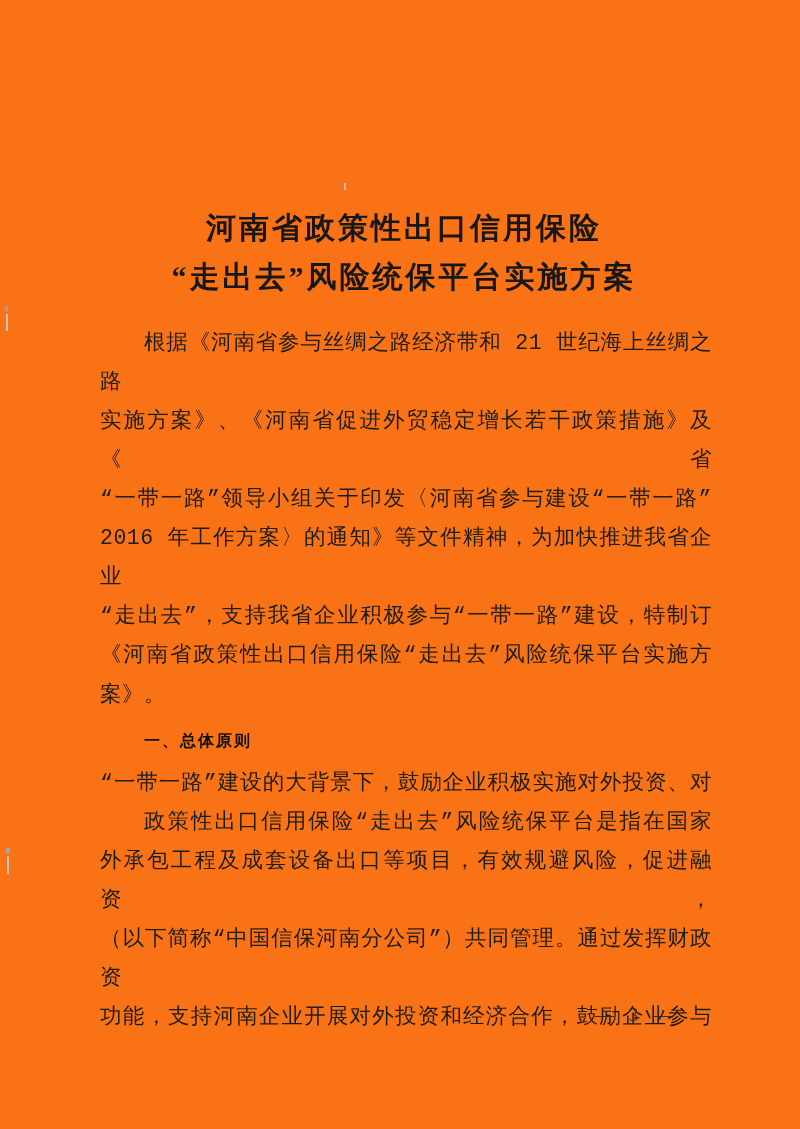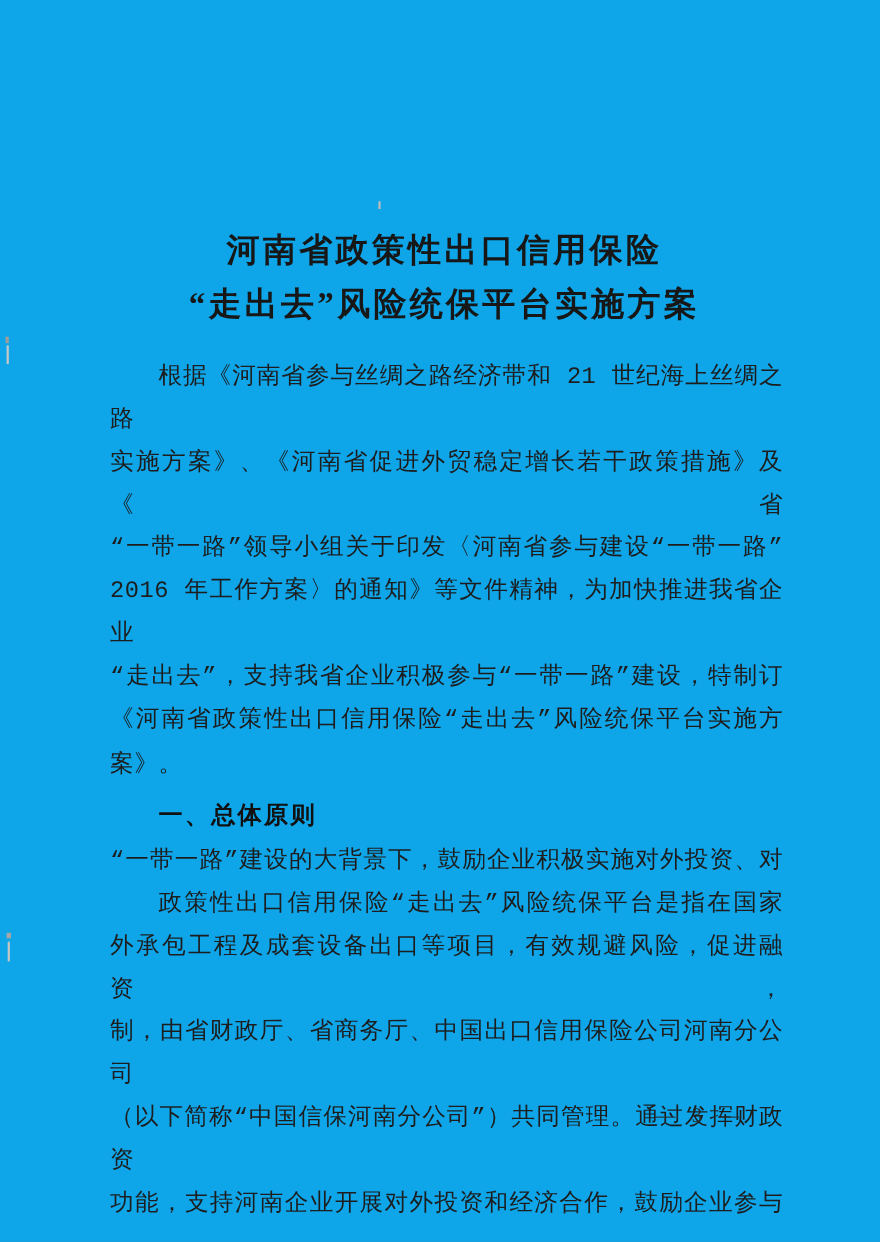--- a/index.html
+++ b/index.html
@@ -1,21 +1,21 @@
 <!DOCTYPE html>
 <html><head>
 <meta charset="utf-8">
 <style>
   html, body { margin: 0; padding: 0; background: #888; }
   .page {
     position: relative;
     width: 800px;
     height: 1129px;
     margin: 0 auto;
-    background: #0ea5e9;
+    background: #f97316;
     overflow: hidden;
     box-sizing: border-box;
   }
   .title {
     position: absolute;
     top: 203px;
     left: 94px;
     width: 620px;
     margin: 0;
     text-align: center;
@@ -43,21 +43,21 @@
     text-align-last: justify;
     text-justify: inter-character;
     font-family: Liberation Mono, monospace;
   }
   .indent { text-indent: 44px; }
   .section-heading {
     margin: 7px 0 4px 0;
     padding-left: 44px;
     font-family: "Liberation Sans", "DejaVu Sans", sans-serif;
     font-weight: 700;
-    font-size: 22px;
+    font-size: 16px;
     line-height: 39px;
     letter-spacing: 2px;
     color: #111111;
   }
   .page-number {
     position: absolute;
     top: 1004px;
     right: 123px;
     font-family: "Liberation Serif", "DejaVu Serif", serif;
     font-size: 19px;
@@ -95,21 +95,20 @@
     <p class="line just">2016 年工作方案〉的通知》等文件精神，为加快推进我省企业</p>
     <p class="line just">“走出去”，支持我省企业积极参与“一带一路”建设，特制订</p>
     <p class="line just">《河南省政策性出口信用保险“走出去”风险统保平台实施方</p>
     <p class="line">案》。</p>
 
     <h2 class="section-heading">一、总体原则</h2>
 
     <p class="line just">“一带一路”建设的大背景下，鼓励企业积极实施对外投资、对</p>
     <p class="line just indent">政策性出口信用保险“走出去”风险统保平台是指在国家</p>
     <p class="line just">外承包工程及成套设备出口等项目，有效规避风险，促进融资，</p>
-    <p class="line just">制，由省财政厅、省商务厅、中国出口信用保险公司河南分公司</p>
     <p class="line just">（以下简称“中国信保河南分公司”）共同管理。通过发挥财政资</p>
     <p class="line just">功能，支持河南企业开展对外投资和经济合作，鼓励企业参与</p>
 
   </div>
 
   <div class="page-number">— 3 —</div>
 
 </div>
 
 </body></html>

